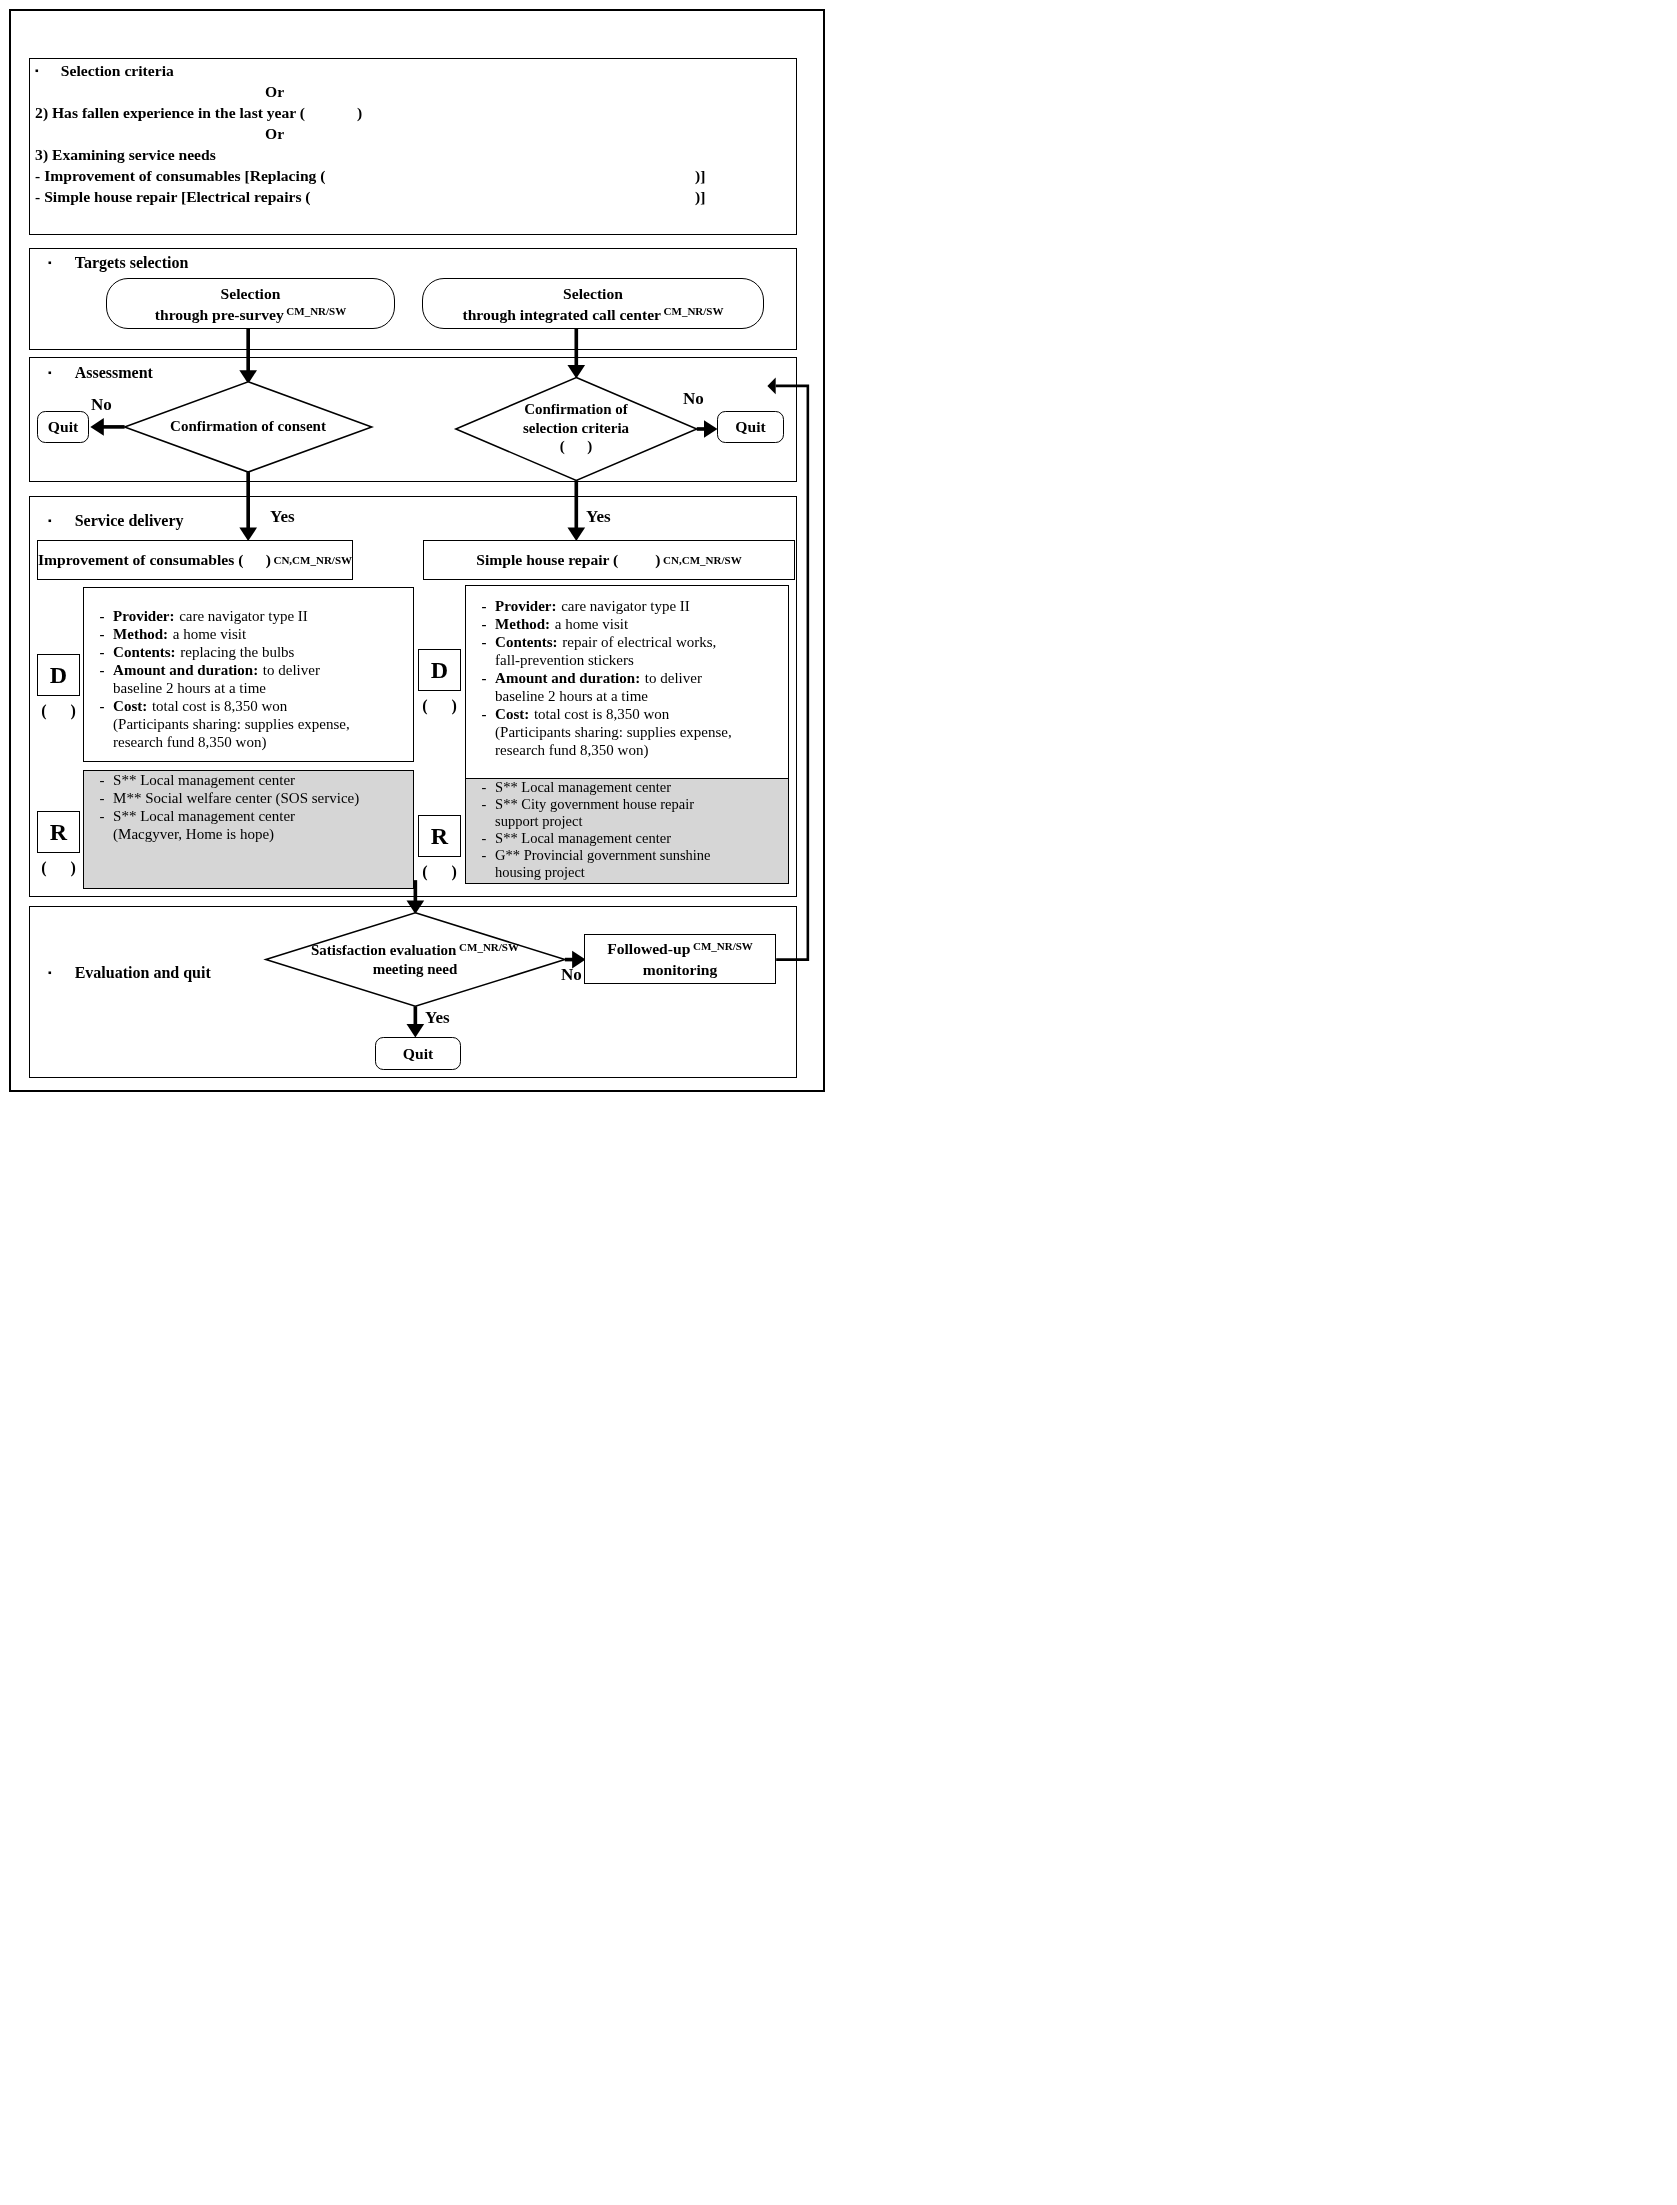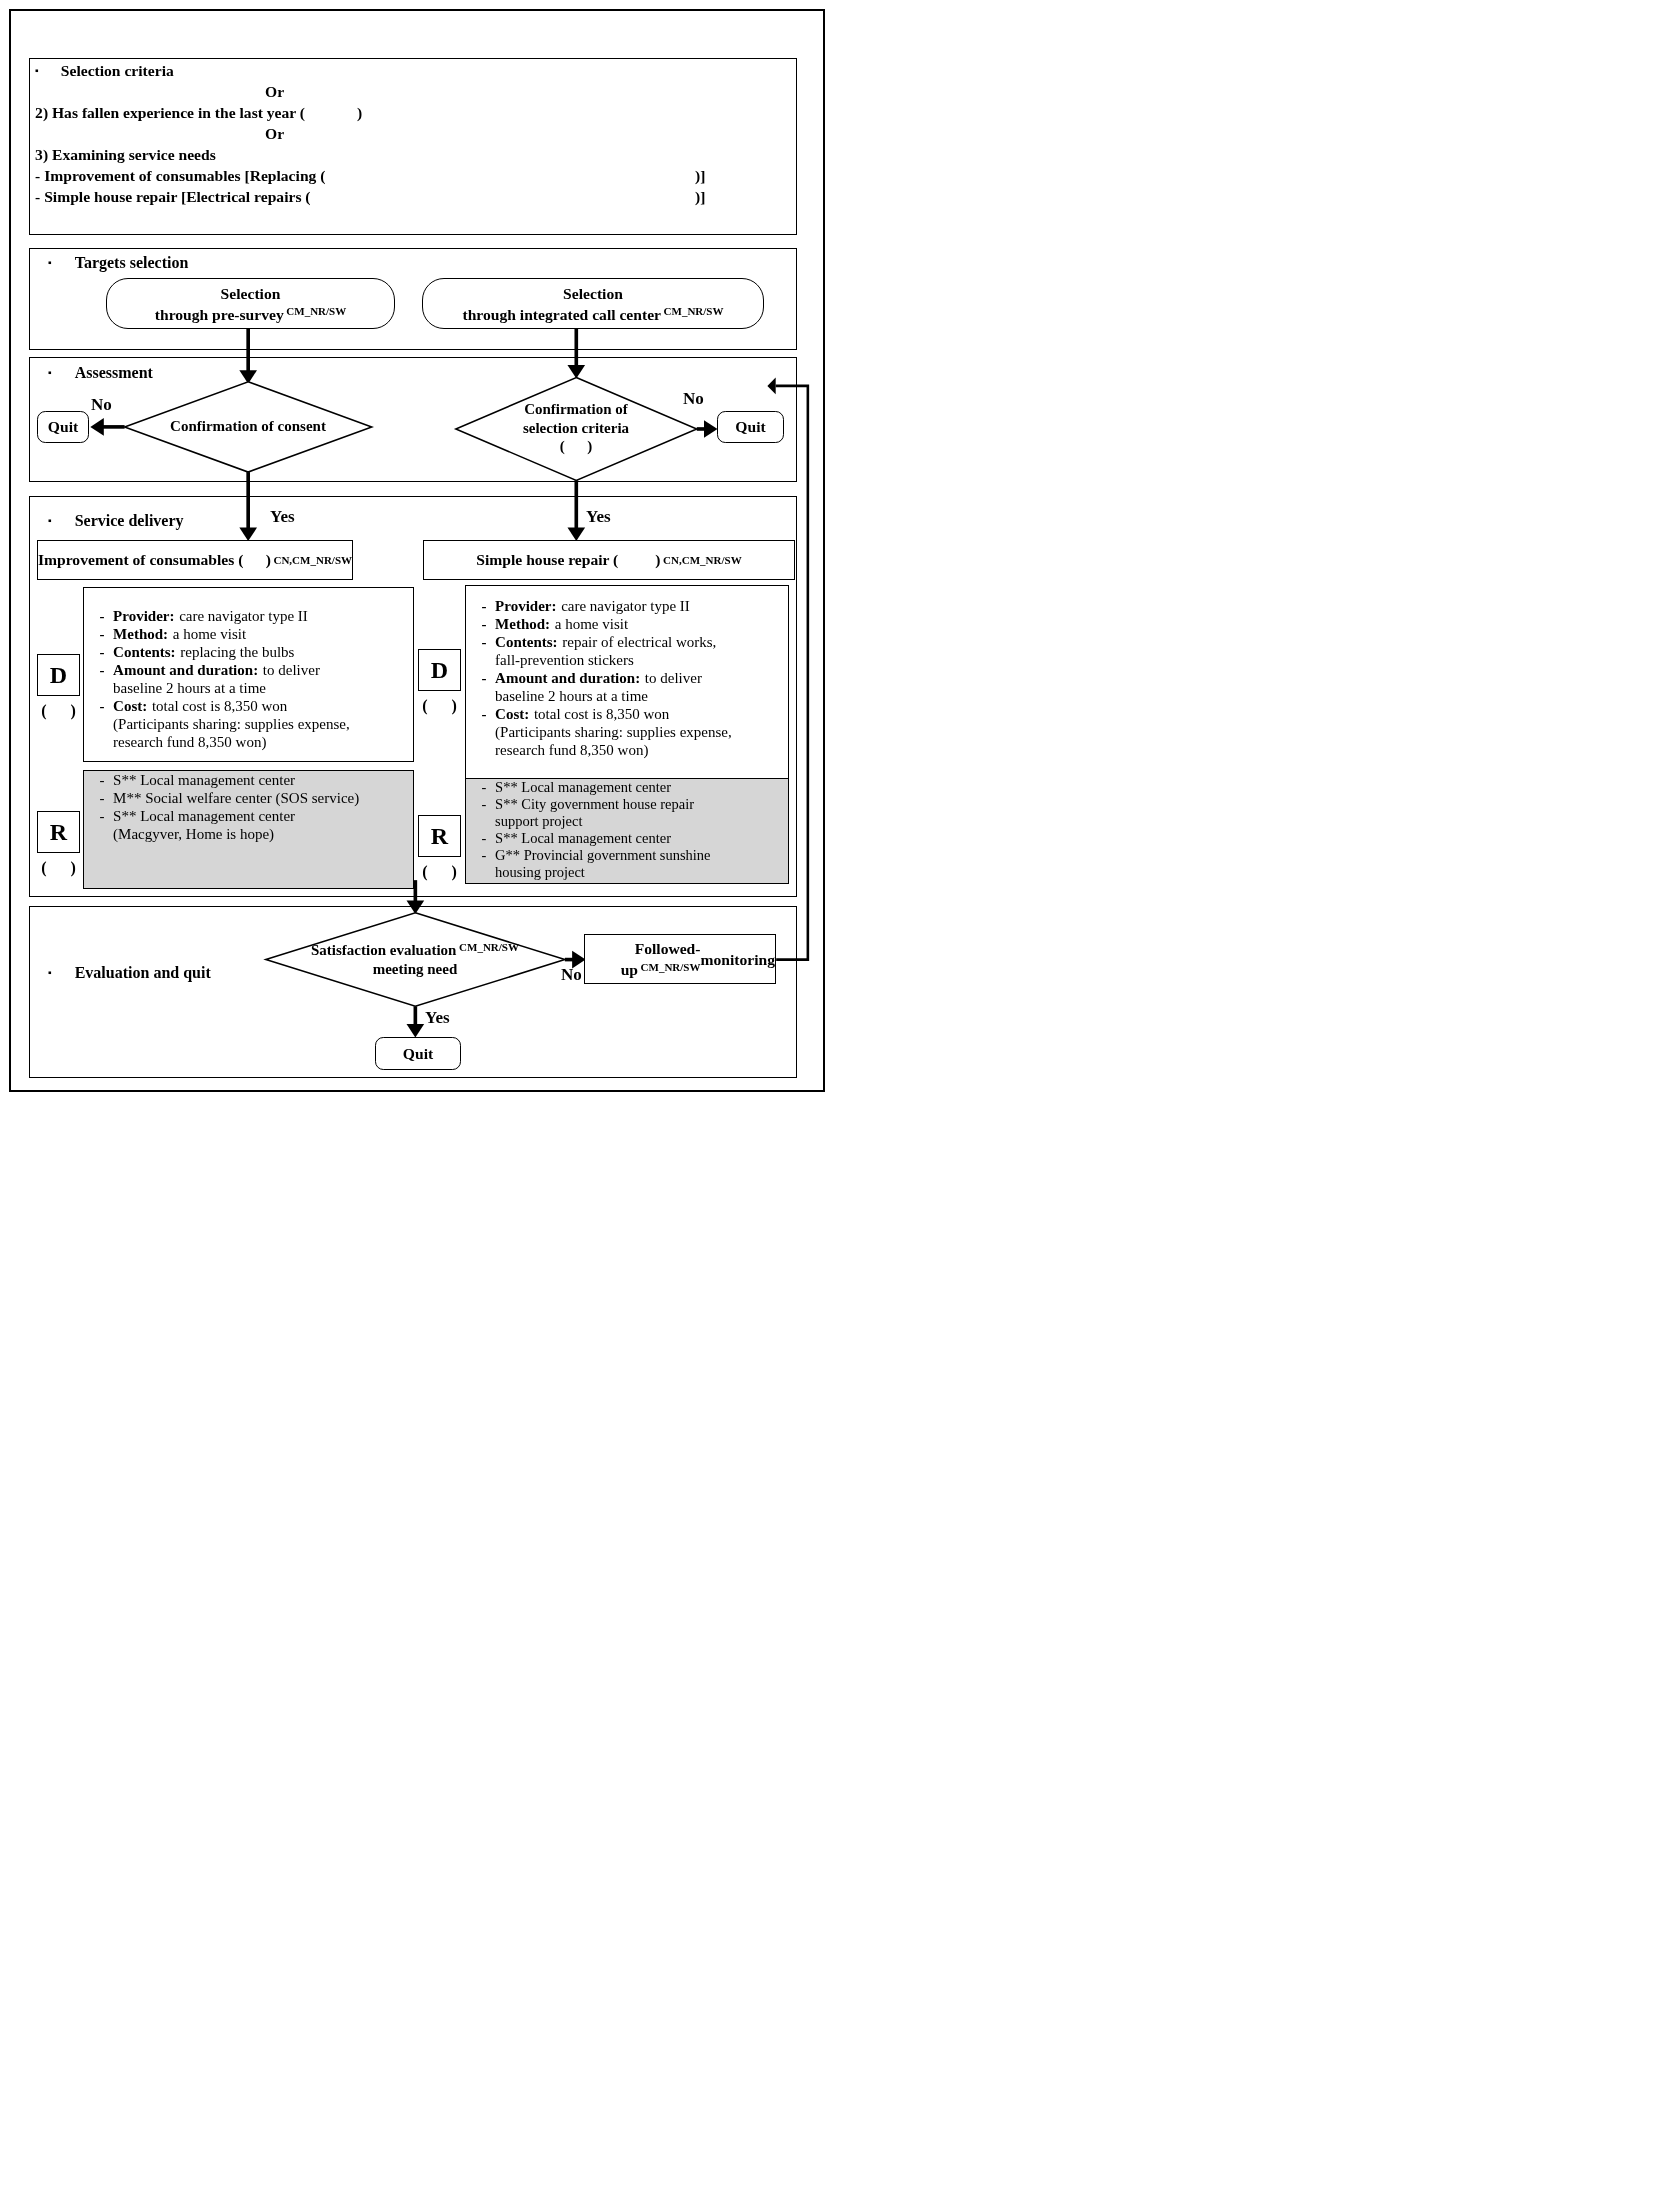--- a/index.html
+++ b/index.html
@@ -89,21 +89,21 @@
   ul.rlist{padding:0 4.2px 0 13.5px;}
   ul.dlist li,ul.rlist li{position:relative;padding-left:15.6px;}
   ul.dlist li::before,ul.rlist li::before{
     content:"-";position:absolute;left:2.1px;top:0;font-weight:bold;
   }
   ul.rlist li::before{font-weight:normal;}
   ul.dlist b{margin-right:4.7px;}
   ul.dlist span,ul.rlist span{white-space:pre-wrap;}
   .monitor{
     border:1.6px solid #000;box-sizing:border-box;background:#fff;
-    display:flex;flex-direction:row;align-items:center;justify-content:center;
+    display:flex;flex-direction:column;align-items:center;justify-content:center;
     font-size:15.6px;font-weight:bold;line-height:21px;text-align:right;
   }
   svg.overlay{
     position:absolute;left:0;top:0;width:839px;height:1103px;
     pointer-events:none;
   }
 </style>
 </head>
 <body>
 

